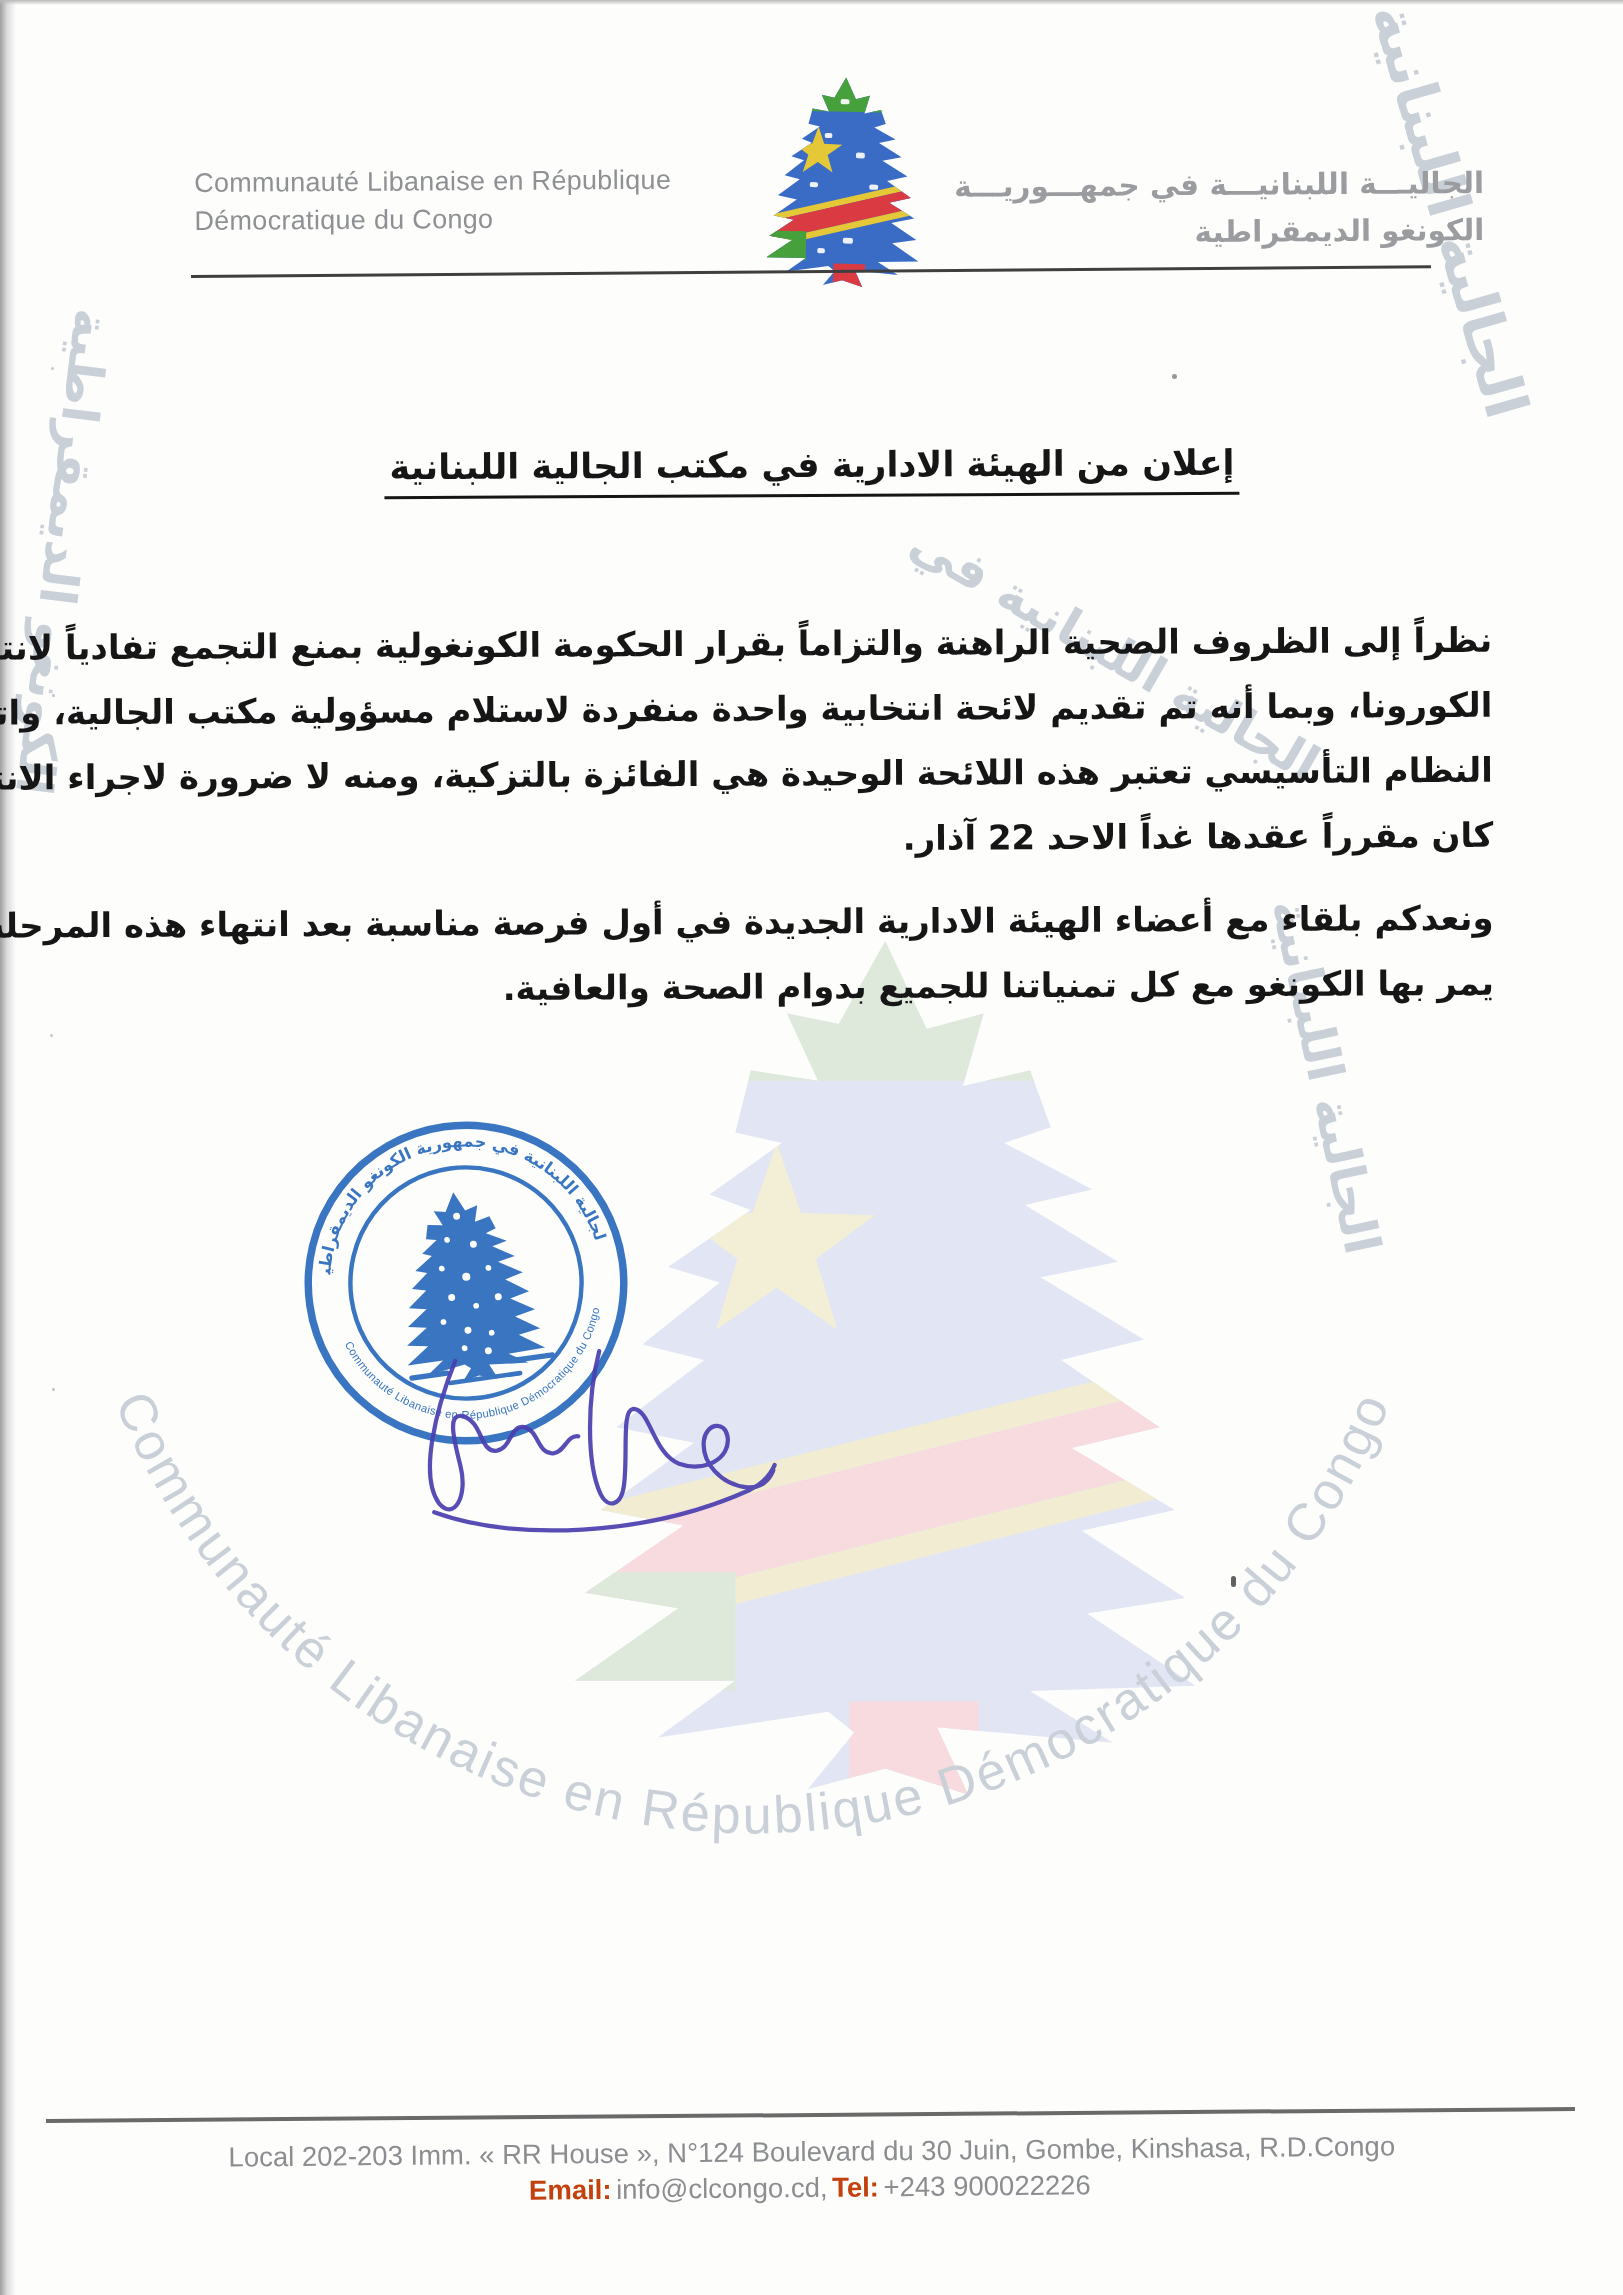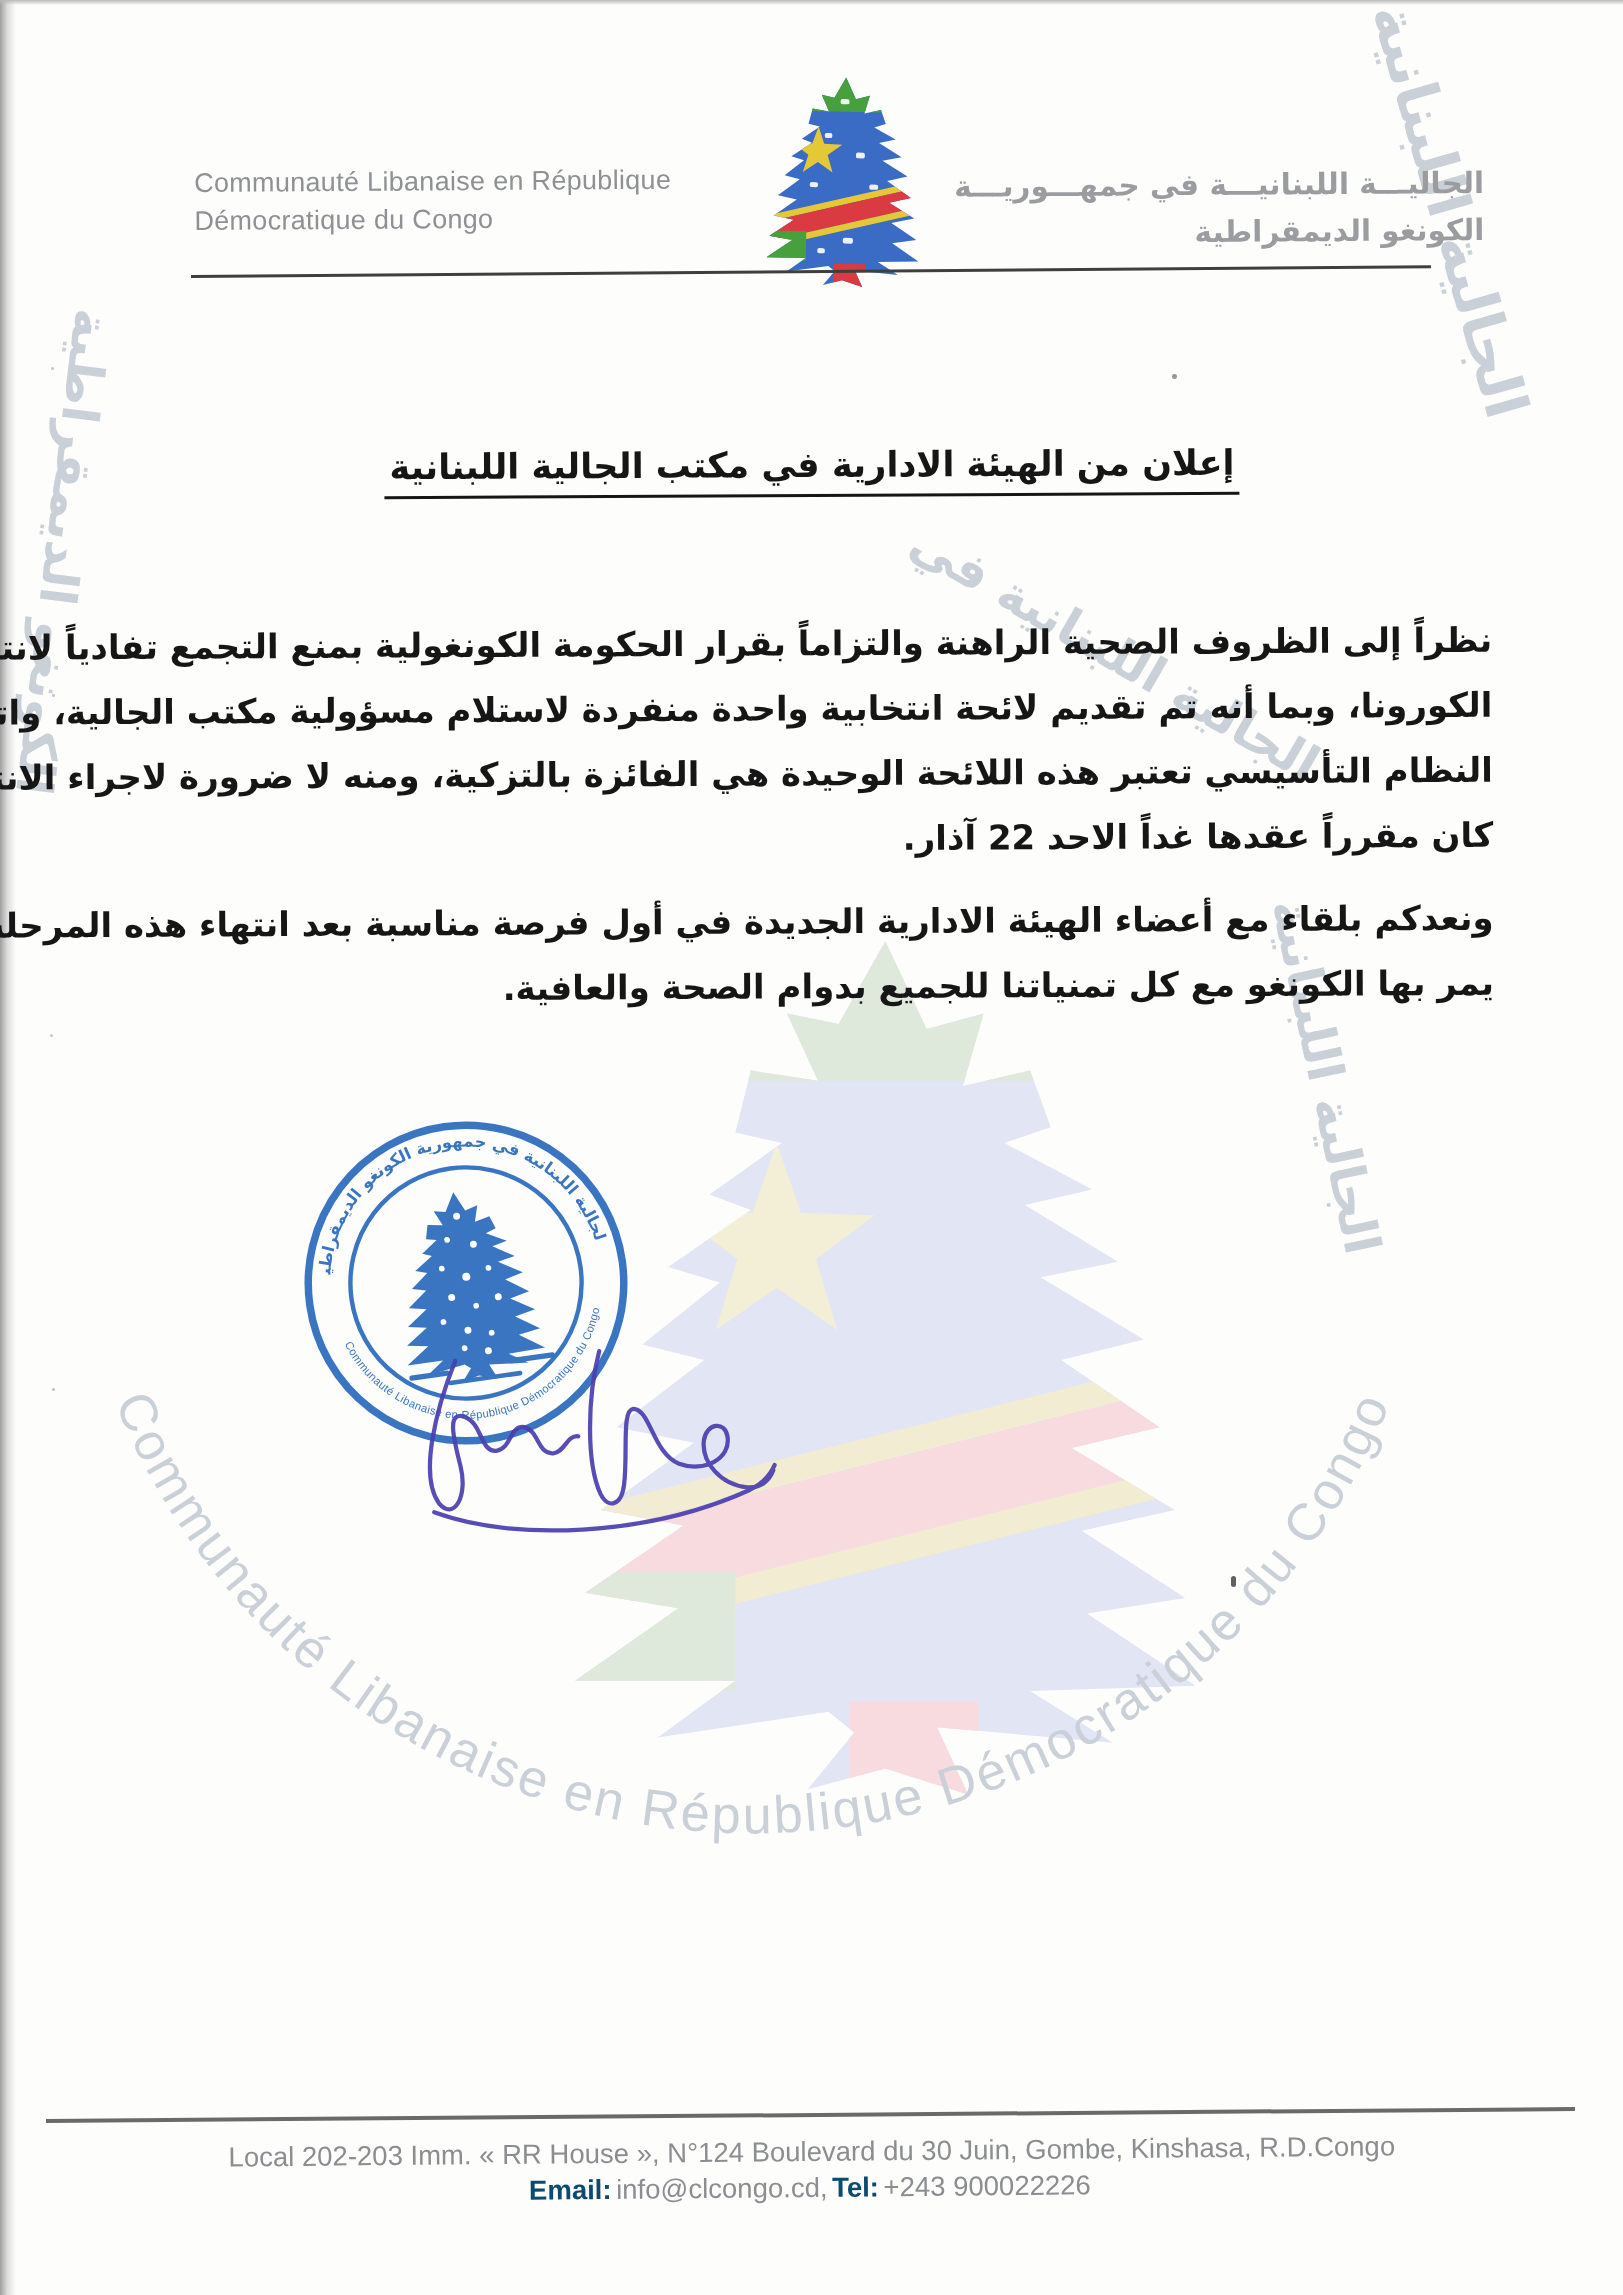--- a/index.html
+++ b/index.html
@@ -62,21 +62,21 @@
   .signature { position:absolute; left:357px; top:1325px; z-index:4; opacity:.92; }
 
   
   .ftr-rule { position:absolute; left:46px; top:2119px; width:1529px; height:3.9px;
     background:var(--footer_divider); transform:rotate(-0.45deg); transform-origin:left center; }
   .ftr { position:absolute; left:0; right:0; top:2133px; text-align:center;
     font-family:"Liberation Sans", sans-serif; color:var(--footer_text);
     transform:rotate(-0.55deg); }
   .ftr-line1 { font-size:27.5px; line-height:37px; }
   .ftr-line2 { font-size:27.5px; line-height:35px; }
-  .ftr b { font-weight:700; color:#0c4a6e; }
+  .ftr b { font-weight:700; color:#c2410c; }
   .ftr span { margin:0 4.6px; }
 </style>
 </head>
 <body>
 
 <div class="page">
 
   <svg width="0" height="0" style="position:absolute" aria-hidden="true">
     <defs>
       <path id="cedarPath" d="M150,2 L132,34 L112,30 L124,56 L98,52 L92,76 L110,80

